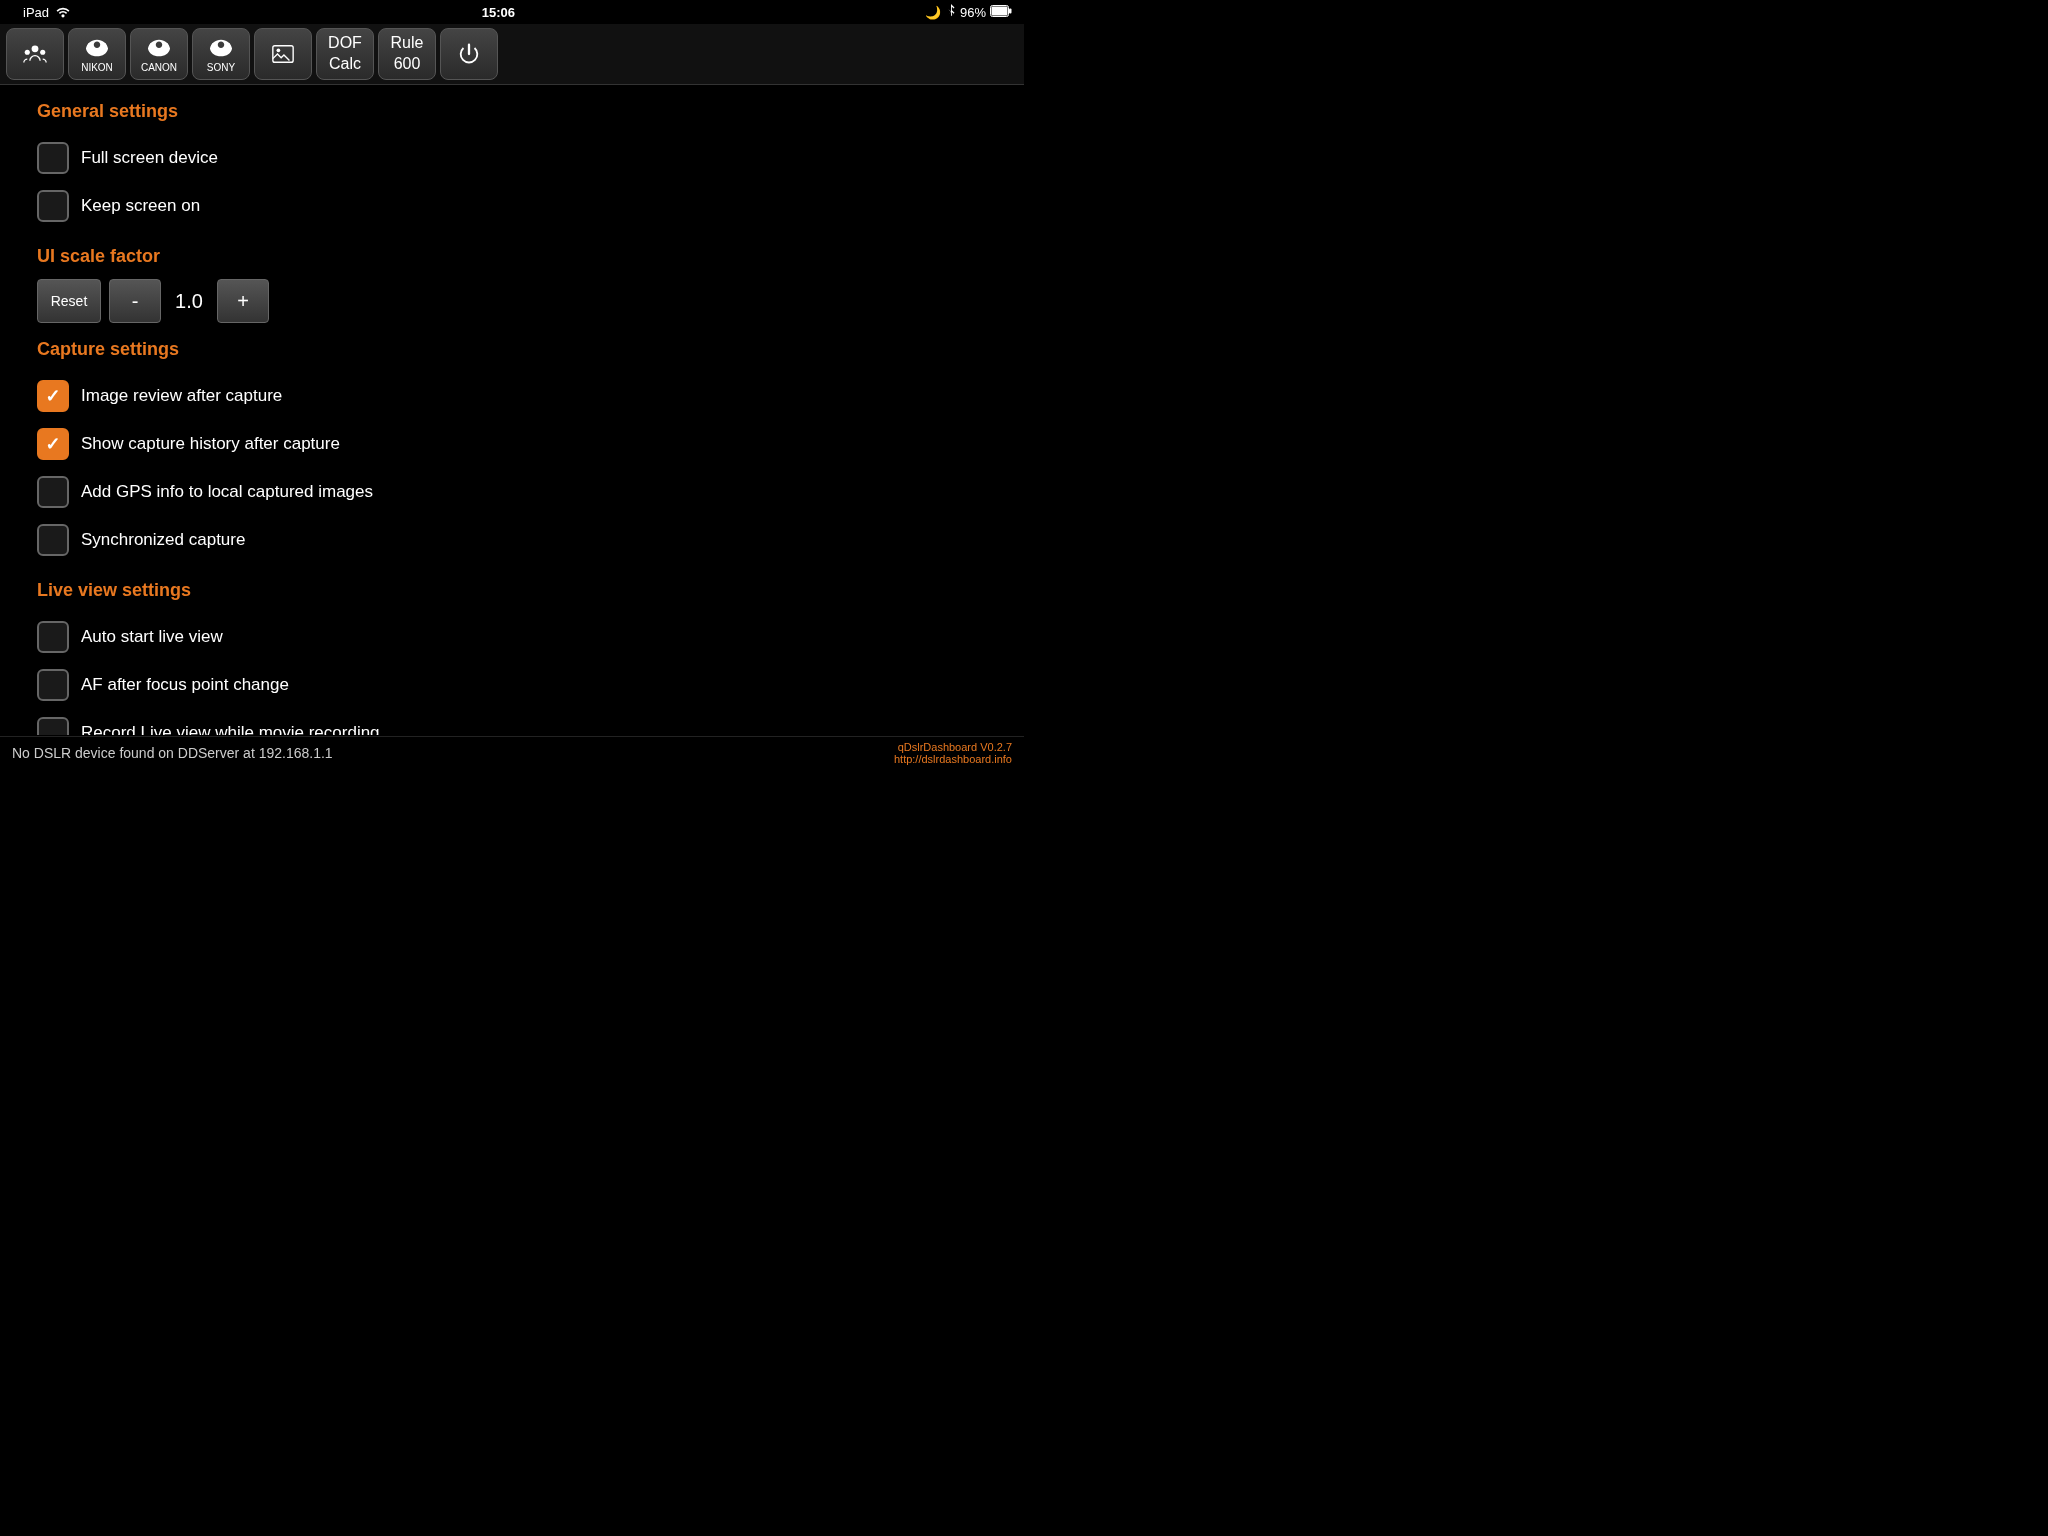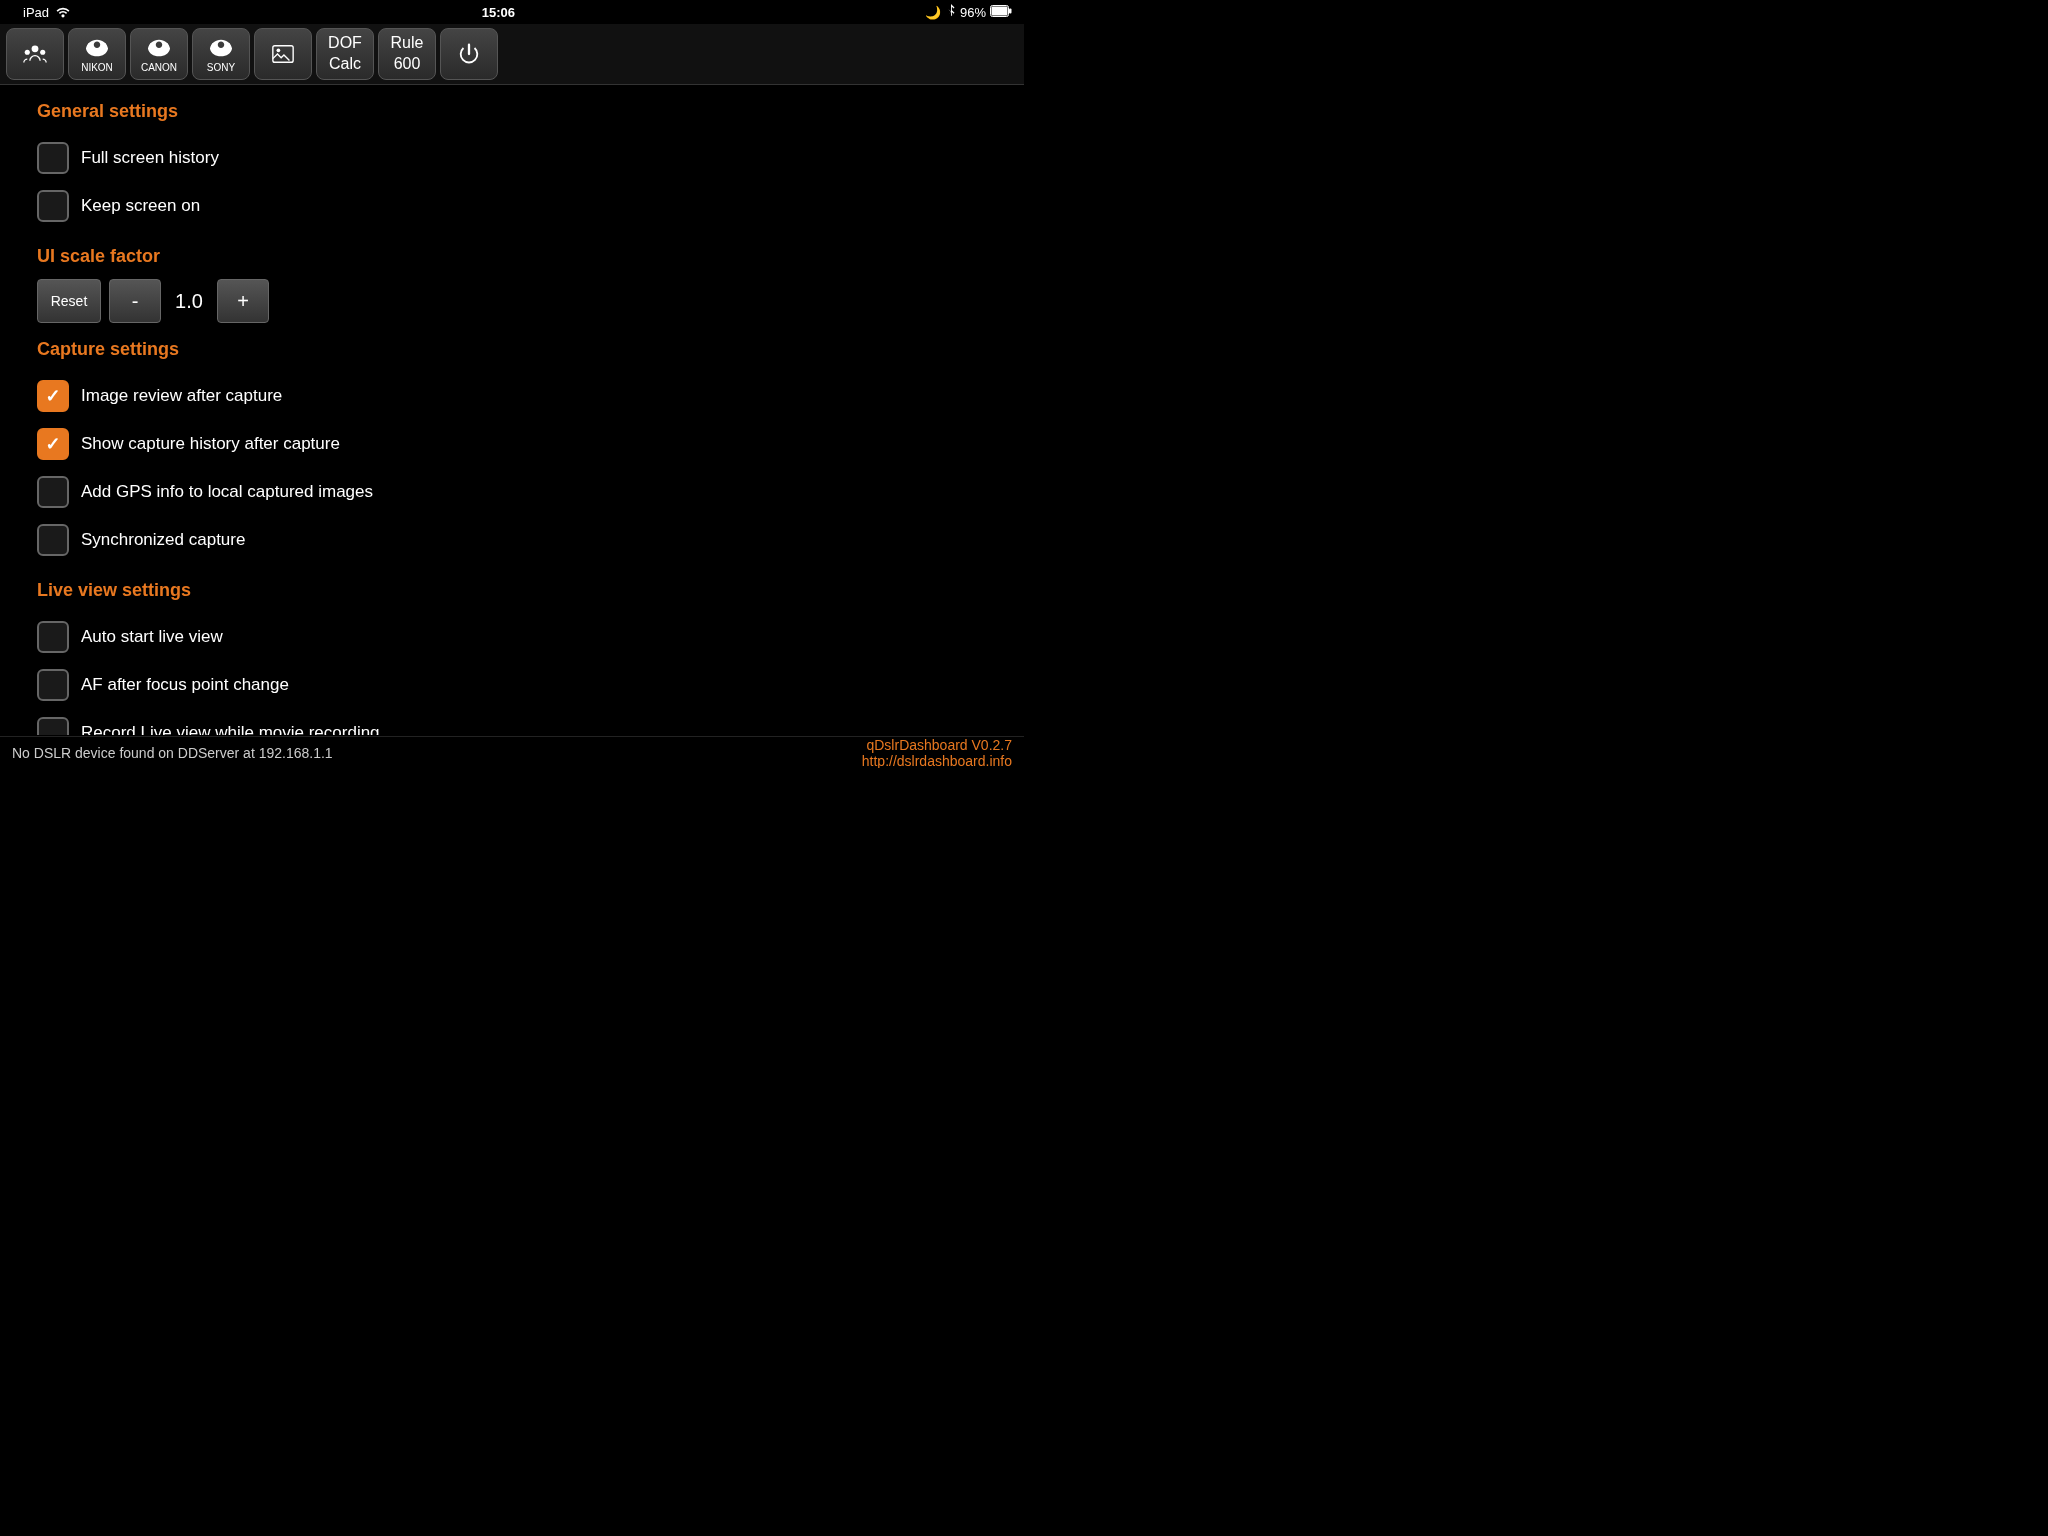--- a/index.html
+++ b/index.html
@@ -150,21 +150,21 @@
       gap: 17px;
     }
     .bottom-status {
       font-size: 14px;
       color: #ccc;
     }
     .bottom-links {
       display: flex;
       flex-direction: column;
       align-items: flex-end;
-      font-size: 14px;
+      font-size: 11px;
     }
     .bottom-links a {
       color: #e87820;
       text-decoration: none;
     }
   </style>
 </head>
 <body>
 
 <div class="status-bar">
@@ -264,21 +264,21 @@
     </svg>
   </button>
 </div>
 
 <div class="content">
 
   <div class="section-header">General settings</div>
 
   <div class="setting-row">
     <div class="checkbox" id="chk-fullscreen"></div>
-    <span class="setting-label">Full screen history</span>
+    <span class="setting-label">Full screen device</span>
   </div>
 
   <div class="setting-row">
     <div class="checkbox" id="chk-keepscreen"></div>
     <span class="setting-label">Keep screen on</span>
   </div>
 
   <div class="section-header">UI scale factor</div>
 
   <div class="scale-controls">

